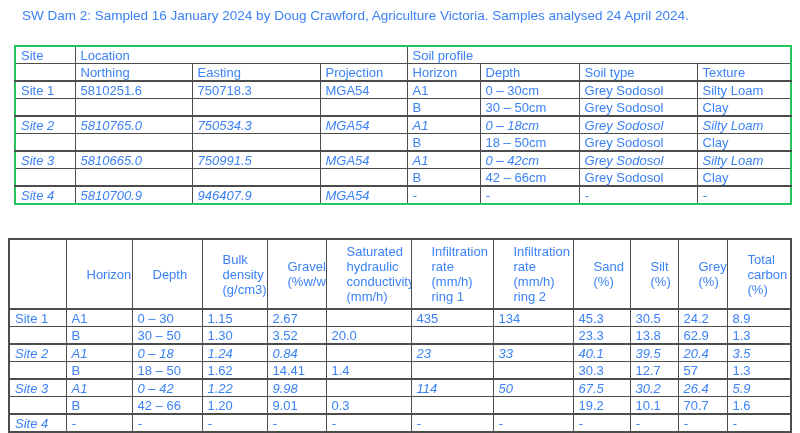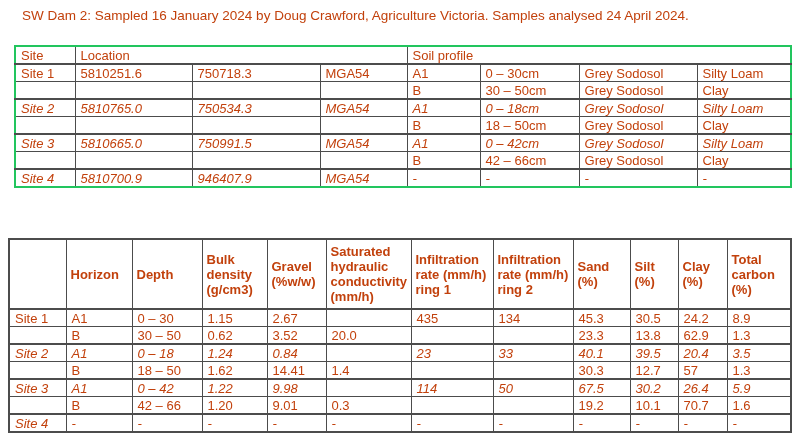--- a/index.html
+++ b/index.html
@@ -2,21 +2,21 @@
 <html><head>
 <meta charset="utf-8">
 <style>
   html, body { margin: 0; padding: 0; background: #ffffff; }
   .page {
     position: relative;
     width: 800px;
     height: 433px;
     background: #ffffff;
     font-family: "Liberation Sans", sans-serif;
-    color: #c2410c;
+    color: #3b82f6;
     overflow: hidden;
   }
   .title {
     position: absolute;
     left: 22px;
     top: 8px;
     font-size: 13.5px;
     white-space: nowrap;
   }
   table {
@@ -36,22 +36,21 @@
   }
   #t1 { position: absolute; left: 14px; top: 45px; width: 776px; border: 2px solid #22c55e; }
   #t2 { position: absolute; left: 8px;  top: 238px; width: 782px; border: 2px solid #4c4c4c; }
   #t1 th, #t1 td { height: 16px; line-height: 15px; }
   #t2 tbody td { height: 16px; line-height: 15px; }
   #t2 thead th {
     height: 64px;
     line-height: 15px;
     vertical-align: middle;
     white-space: normal;
-    padding: 2px 4px;
-    font-weight: bold;
+    padding: 2px 20px;
   }
   thead tr:last-child th { border-bottom-width: 2px; }
   tr.group-start td { border-top-width: 2px; font-style: italic; }
 </style>
 </head>
 <body>
 
 <div class="page">
 
   <div class="title">SW Dam 2: Sampled 16 January 2024 by Doug Crawford, Agriculture Victoria. Samples analysed 24 April 2024.</div>
@@ -65,20 +64,30 @@
       <col style="width:73px">
         <col style="width:99px">
         <col style="width:118px">
         <col style="width:94px">
     </colgroup>
     <thead>
       <tr>
         <th>Site</th>
         <th colspan="3">Location</th>
         <th colspan="4">Soil profile</th>
+      </tr>
+      <tr>
+        <th></th>
+        <th>Northing</th>
+        <th>Easting</th>
+        <th>Projection</th>
+        <th>Horizon</th>
+        <th>Depth</th>
+        <th>Soil type</th>
+        <th>Texture</th>
       </tr>
     </thead>
     <tbody id="t1-body">
         <tr>
           <td>Site 1</td>
           <td>5810251.6</td>
           <td>750718.3</td>
           <td>MGA54</td>
           <td>A1</td>
           <td>0 – 30cm</td>
@@ -168,21 +177,21 @@
         <th></th>
         <th>Horizon</th>
         <th>Depth</th>
         <th>Bulk density (g/cm3)</th>
         <th>Gravel (%w/w)</th>
         <th>Saturated hydraulic conductivity (mm/h)</th>
         <th>Infiltration rate (mm/h) ring 1</th>
         <th>Infiltration rate (mm/h) ring 2</th>
         <th>Sand (%)</th>
         <th>Silt (%)</th>
-        <th>Clay (%)</th>
+        <th>Grey (%)</th>
         <th>Total carbon (%)</th>
       </tr>
     </thead>
     <tbody id="t2-body">
         <tr>
           <td>Site 1</td>
           <td>A1</td>
           <td>0 – 30</td>
           <td>1.15</td>
           <td>2.67</td>
@@ -191,21 +200,21 @@
           <td>134</td>
           <td>45.3</td>
           <td>30.5</td>
           <td>24.2</td>
           <td>8.9</td>
         </tr>
         <tr>
           <td></td>
           <td>B</td>
           <td>30 – 50</td>
-          <td>0.62</td>
+          <td>1.30</td>
           <td>3.52</td>
           <td>20.0</td>
           <td></td>
           <td></td>
           <td>23.3</td>
           <td>13.8</td>
           <td>62.9</td>
           <td>1.3</td>
         </tr>
         <tr class="group-start">

